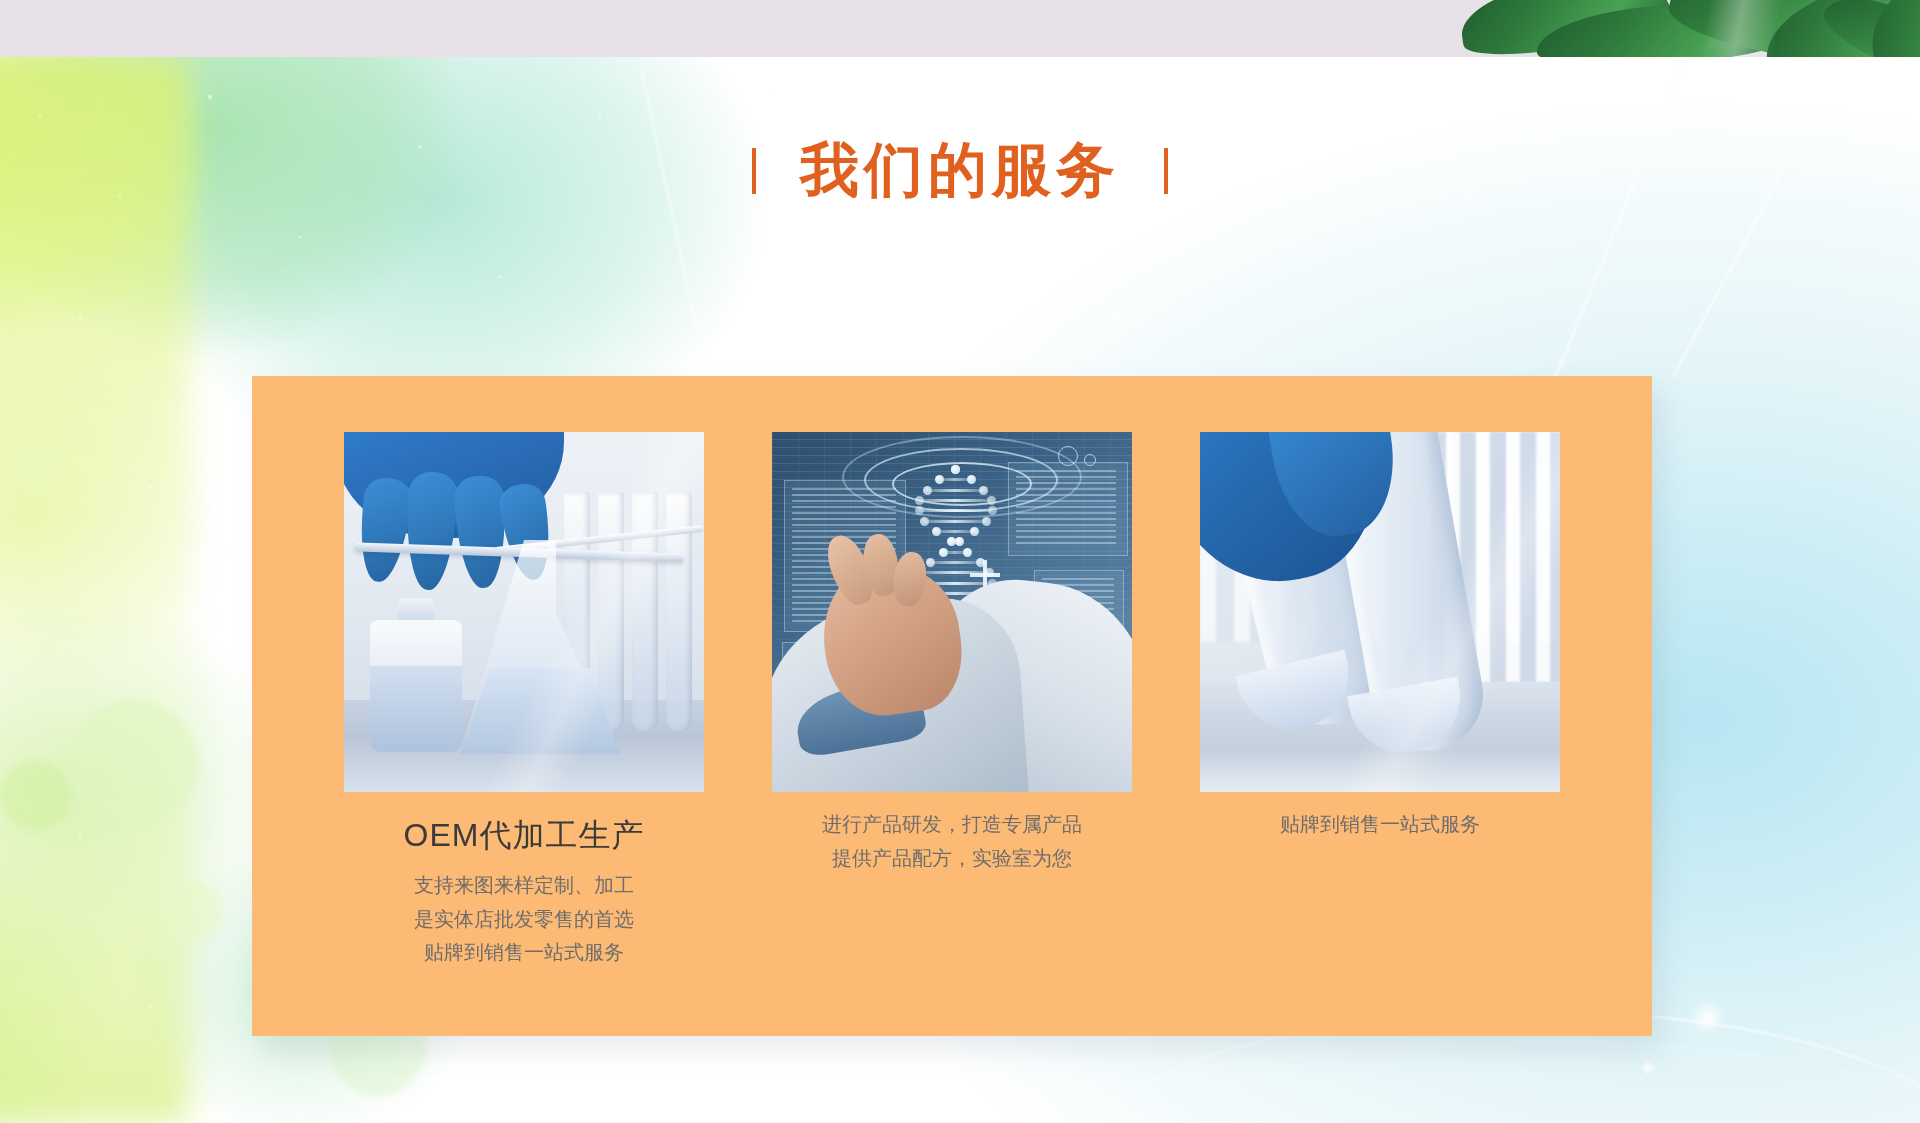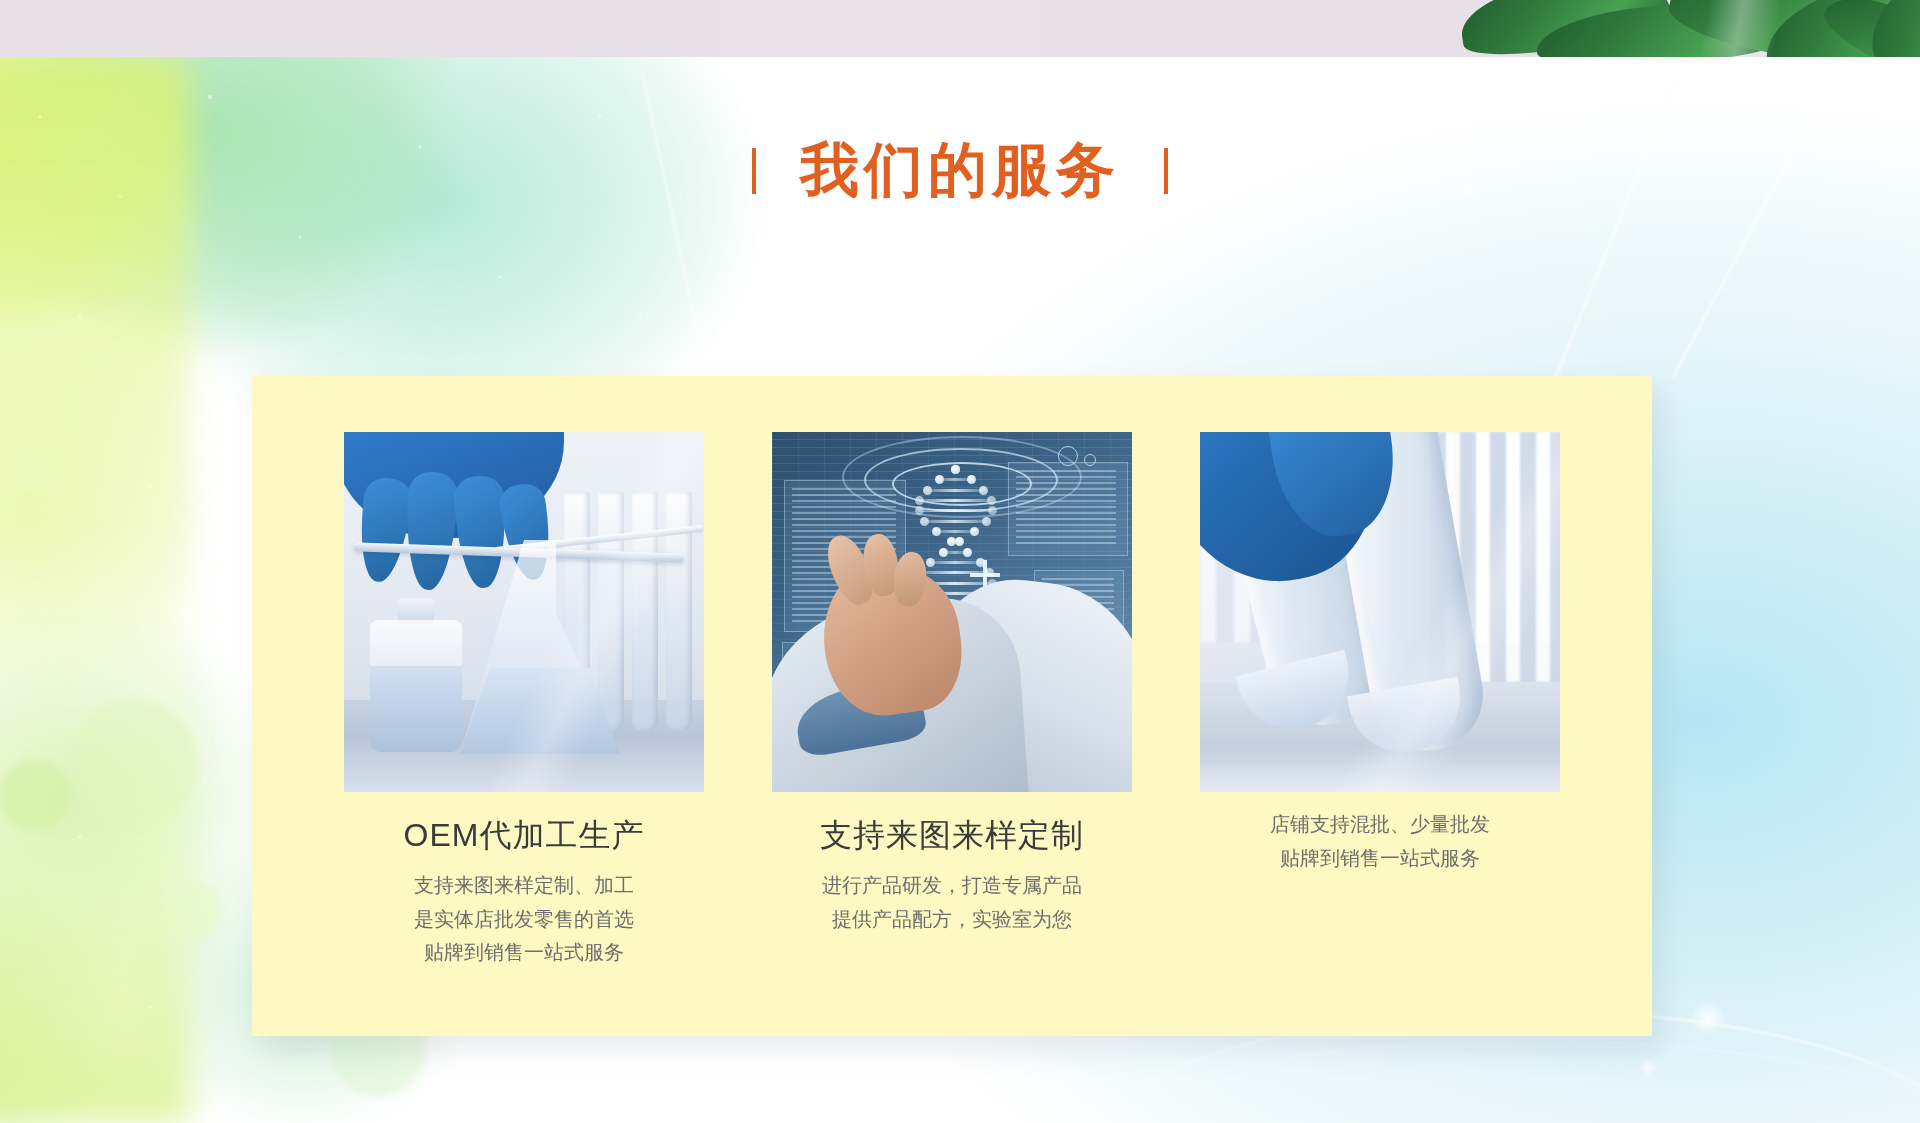--- a/index.html
+++ b/index.html
@@ -206,21 +206,21 @@
     color: #e0601f;
     line-height: 1.05;
     white-space: nowrap;
   }
 
   
   .panel {
     position: absolute;
     left: 252px; top: 376px;
     width: 1400px; height: 660px;
-    background: #fef9c3;
+    background: #fdba74;
     box-shadow: 10px 14px 26px rgba(90,110,120,0.13);
     z-index: 20;
   }
   .cards {
     position: absolute;
     left: 0; top: 0;
     width: 100%; height: 100%;
     display: flex;
     justify-content: center;
     gap: 68px;
@@ -580,21 +580,20 @@
             <div class="cross"></div>
             <div class="coat2"></div>
             <div class="coat"></div>
             <div class="cuff"></div>
             <div class="hand"></div>
             <div class="fa"></div>
               <div class="fb"></div>
               <div class="fc"></div>
           </div>
         </div>
-        <div class="card-title">支持来图来样定制</div>
         <div class="card-desc">
           <div>进行产品研发，打造专属产品</div>
           <div>提供产品配方，实验室为您</div>
         </div>
       </div>
 
       <div class="card">
         <div class="thumb">
           <div class="p3">
             <div class="rackbg"></div>
@@ -603,21 +602,20 @@
             <div class="bigtube bt1"></div>
             <div class="bigtube bt2"></div>
             <div class="liq l1"></div>
             <div class="liq l2"></div>
             <div class="glovebar"></div>
             <div class="glovebar2"></div>
             <div class="hl2"></div>
           </div>
         </div>
         <div class="card-desc">
-          <div>店铺支持混批、少量批发</div>
           <div>贴牌到销售一站式服务</div>
         </div>
       </div>
 
     </div>
   </div>
 
 </div>
 
 </body></html>

